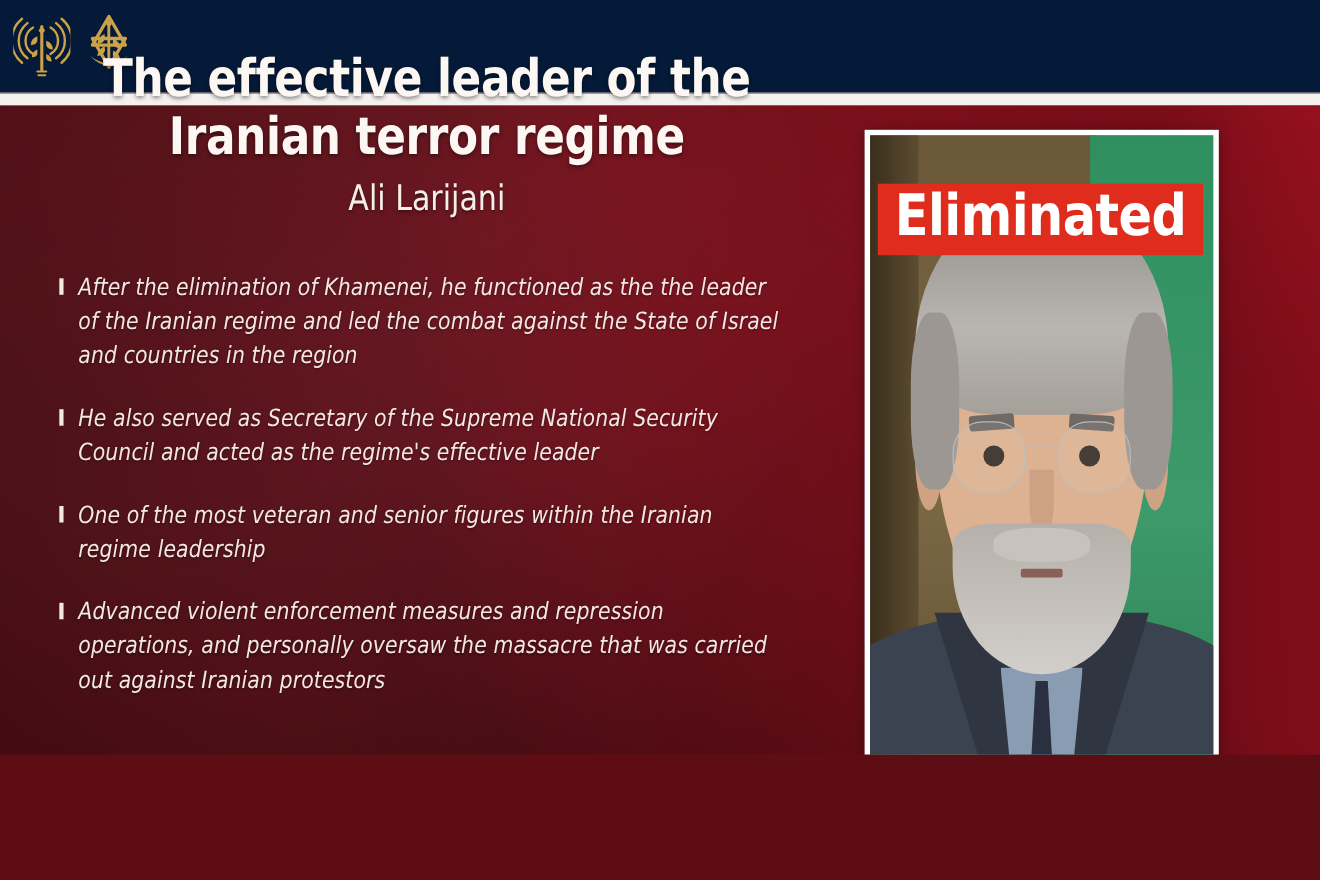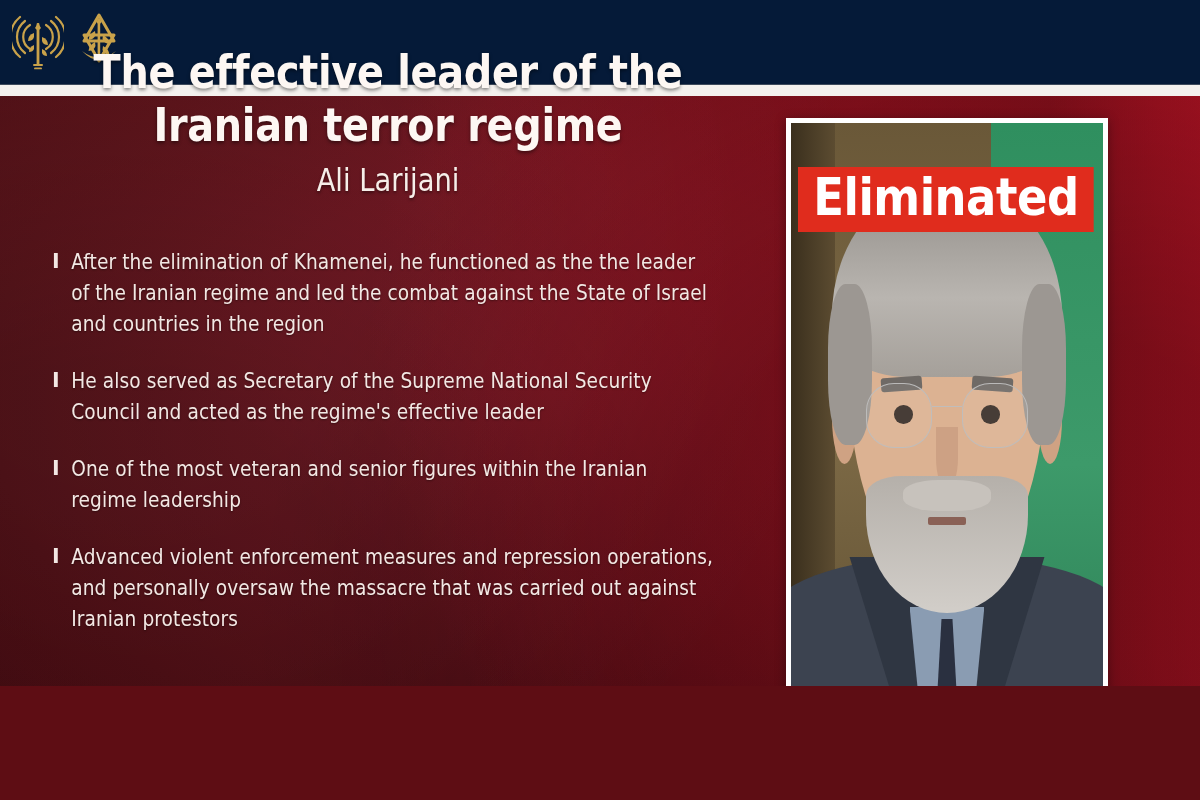--- a/index.html
+++ b/index.html
@@ -87,21 +87,21 @@
     font-weight:400;
     font-size:32px;
     text-align:center;
     width:672px;
     margin-top:10px;
     text-shadow:0 2px 3px rgba(0,0,0,.4);
     transform:scaleX(.95);
     transform-origin:center top;
   }
 
-  .bullets { margin-top:48px; width:690px; }
+  .bullets { margin-top:48px; width:690px;font-style:italic; }
   .bullet {
     position:relative;
     padding-left:20px;
     margin-bottom:26px;
     color:#f3e8e4;
     font-family:"DejaVu Sans Condensed","Liberation Sans Narrow","Liberation Sans", sans-serif;
     font-size:21.5px;
     line-height:1.44;
     letter-spacing:.1px;
     text-shadow:0 1px 2px rgba(0,0,0,.4);

